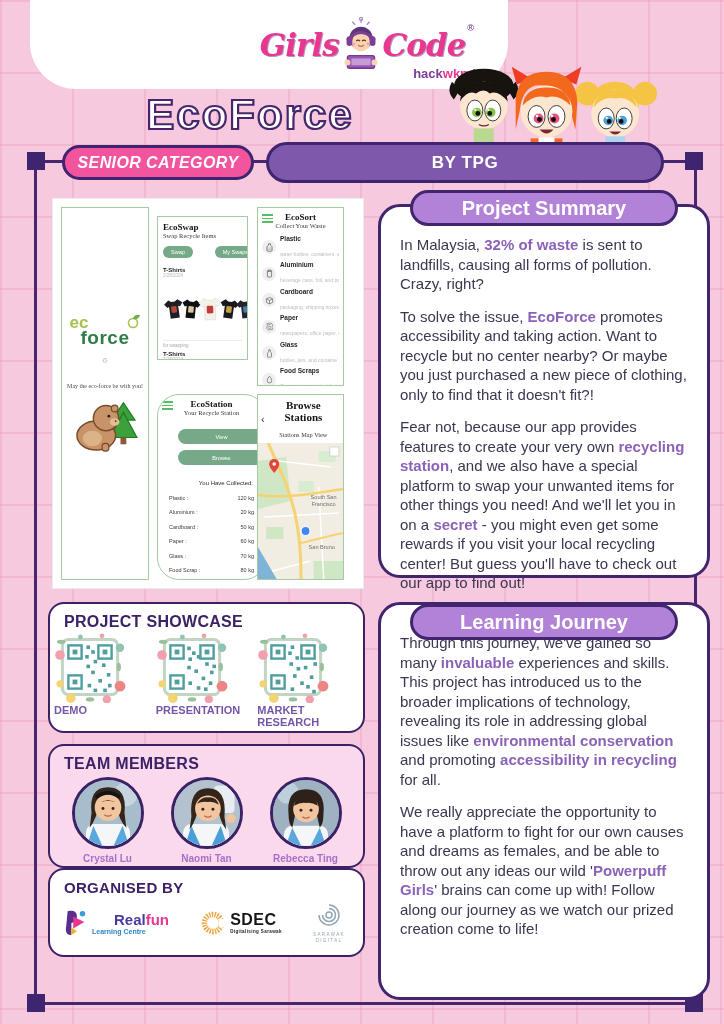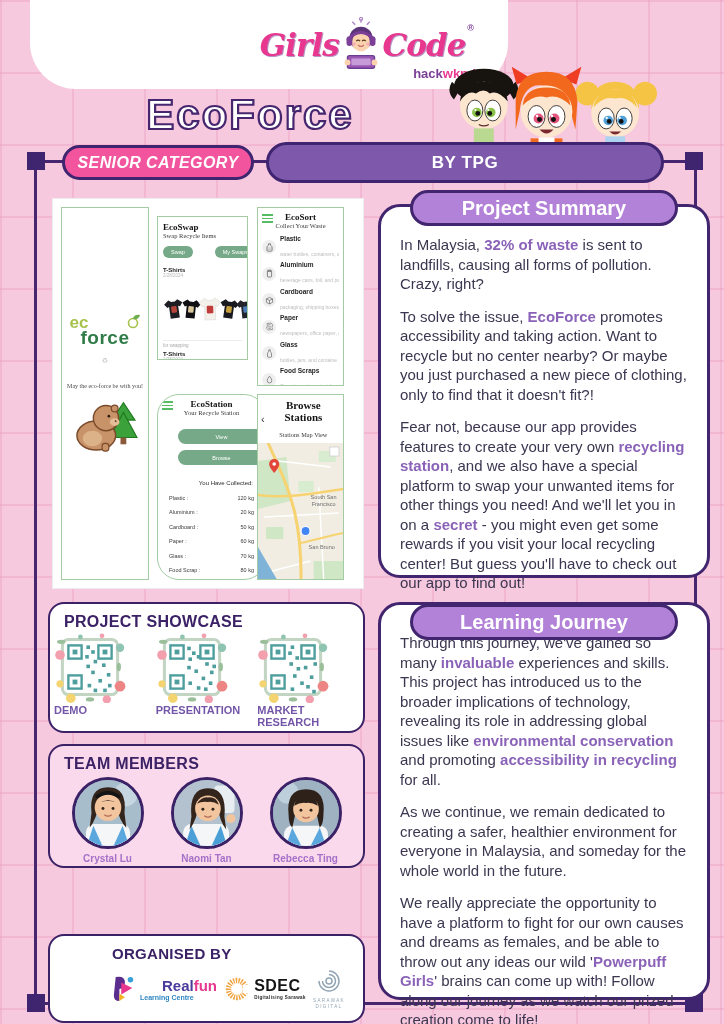--- a/index.html
+++ b/index.html
@@ -107,21 +107,21 @@
   #pill-summary { top:190px; } #pill-journey { top:588px;margin-top:16px; }
   .panel-body { padding:28px 19px 12px; }
   .panel-body p { font-size:15px; line-height:1.3; color:#3c3650; margin-bottom:13px; }
   .hl { color:#8a63b8; font-weight:700; }
 
   
   .lbox { position:absolute; left:48px; width:317px; border:2.5px solid #3b2166;
     border-radius:16px; background:#fff; z-index:3; overflow:hidden; }
   #showcase { top:602px; height:131px; }
   #team { top:744px; height:124px; background:#fbd9ec; }
-  #org { top:934px; height:89px;padding-left:48px; }
+  #org { top:868px; height:89px; }
   .lbox-title { margin:9px 0 0 14px; font-size:16px; font-weight:800; color:#3b2166; letter-spacing:0.3px; }
   #org .lbox-title { font-size:15px; }
 
   .qr-row { display:flex; justify-content:space-around; padding:0 4px; }
   .qr-item { text-align:left; width:102px; }
   .qr-item svg { width:72px; height:72px; }
   .qr-label { font-size:11px; font-weight:700; color:#7456a8; margin-top:-3px; }
 
   .tm-row { display:flex; justify-content:space-around; padding:0 8px; margin-top:4px; }
   .tm { text-align:center; width:100px; }
@@ -462,21 +462,20 @@
     <p><span>In Malaysia, </span><span class="hl">32% of waste</span><span> is sent to landfills, causing all forms of pollution. Crazy, right?</span></p>
     <p><span>To solve the issue, </span><span class="hl">EcoForce</span><span> promotes accessibility and taking action. Want to recycle but no center nearby? Or maybe you just purchased a new piece of clothing, only to find that it doesn't fit?!</span></p>
     <p><span>Fear not, because our app provides features to create your very own </span><span class="hl">recycling station</span><span>, and we also have a special platform to swap your unwanted items for other things you need! And we'll let you in on a </span><span class="hl">secret</span><span> - you might even get some rewards if you visit your local recycling center! But guess you'll have to check out our app to find out!</span></p>
   </div>
 </div>
 <div class="panel-pill" id="pill-summary">Project Summary</div>
 
 <div class="panel" id="p-journey">
   <div class="panel-body">
     <p><span>Through this journey, we've gained so many </span><span class="hl">invaluable</span><span> experiences and skills. This project has introduced us to the broader implications of technology, revealing its role in addressing global issues like </span><span class="hl">environmental conservation</span><span> and promoting </span><span class="hl">accessibility in recycling</span><span> for all.</span></p>
-    <p><span>As we continue, we remain dedicated to creating a safer, healthier environment for everyone in Malaysia, and someday for the whole world in the future.</span></p>
     <p><span>We really appreciate the opportunity to have a platform to fight for our own causes and dreams as females, and be able to throw out any ideas our wild '</span><span class="hl">Powerpuff Girls</span><span>' brains can come up with! Follow along our journey as we watch our prized creation come to life!</span></p>
   </div>
 </div>
 <div class="panel-pill" id="pill-journey">Learning Journey</div>
 
 <div class="lbox" id="showcase">
   <div class="lbox-title">PROJECT SHOWCASE</div>
   <div class="qr-row">
     <div class="qr-item">
       <svg viewBox="0 0 60 60">

